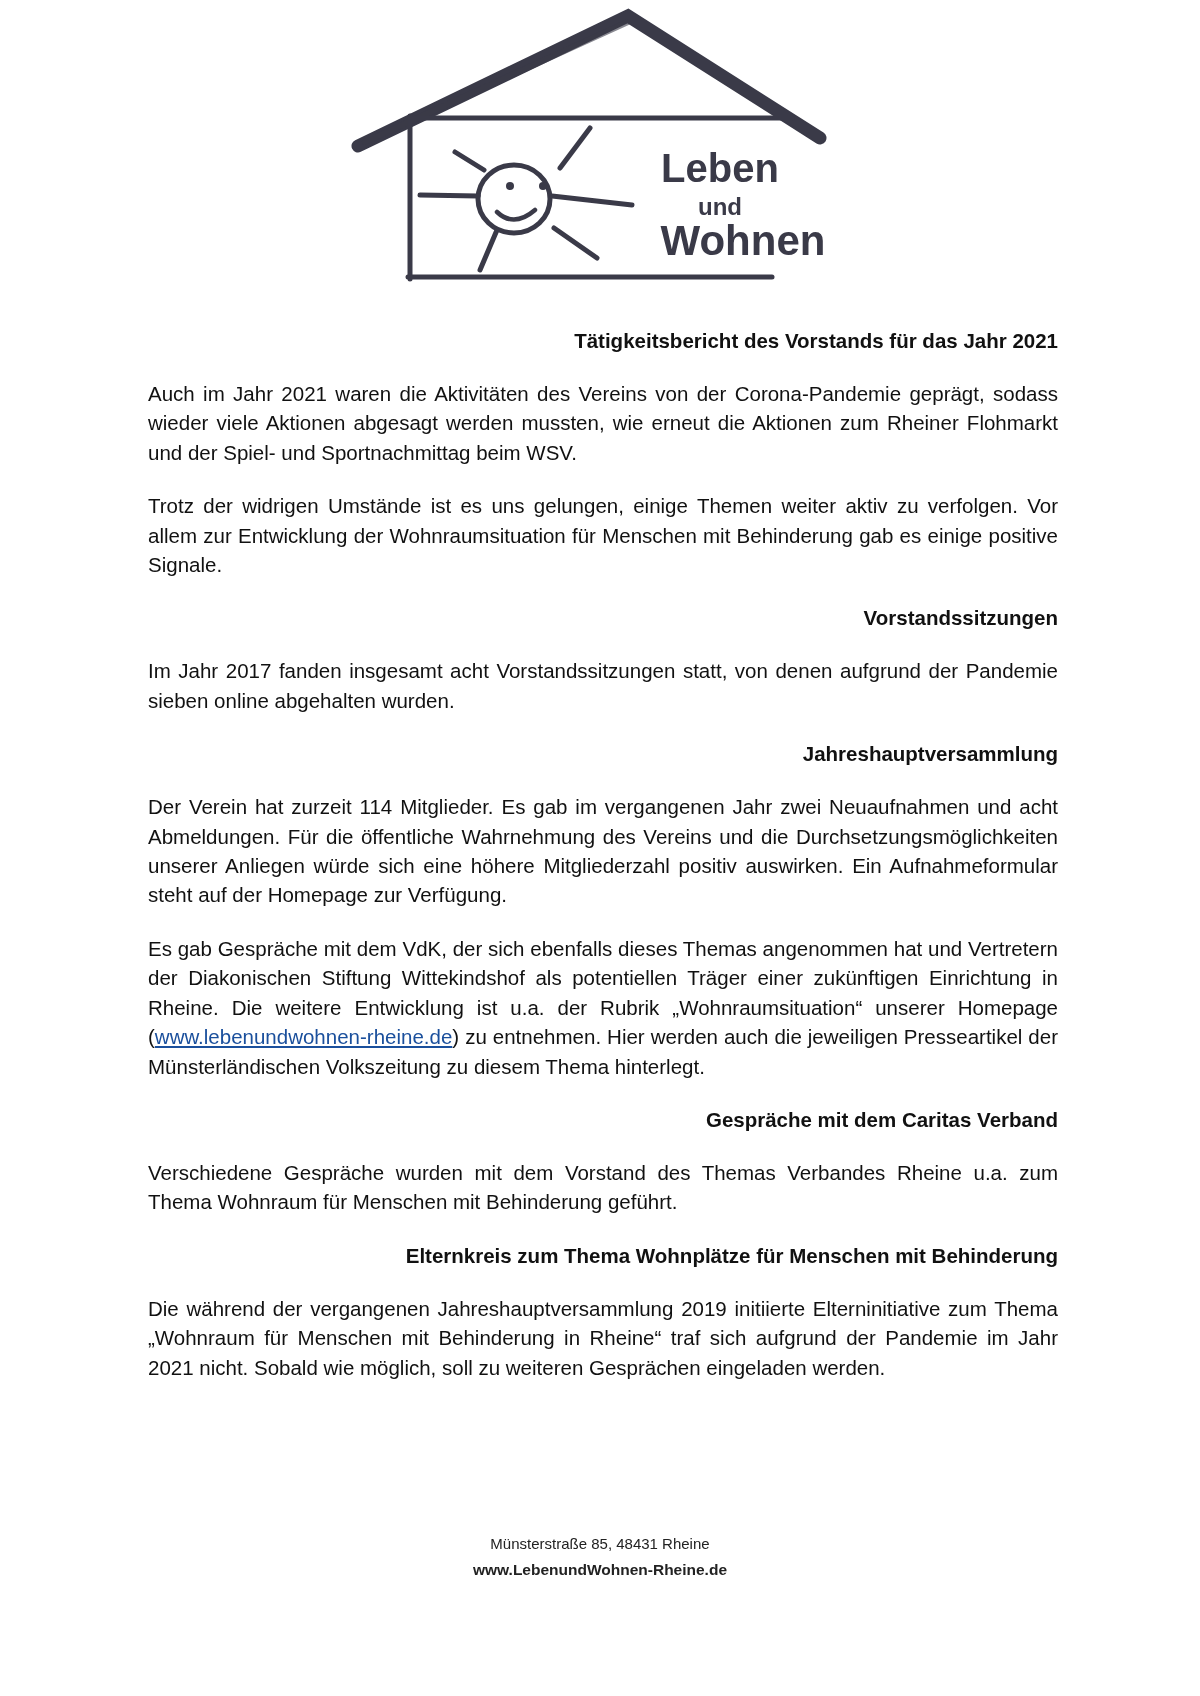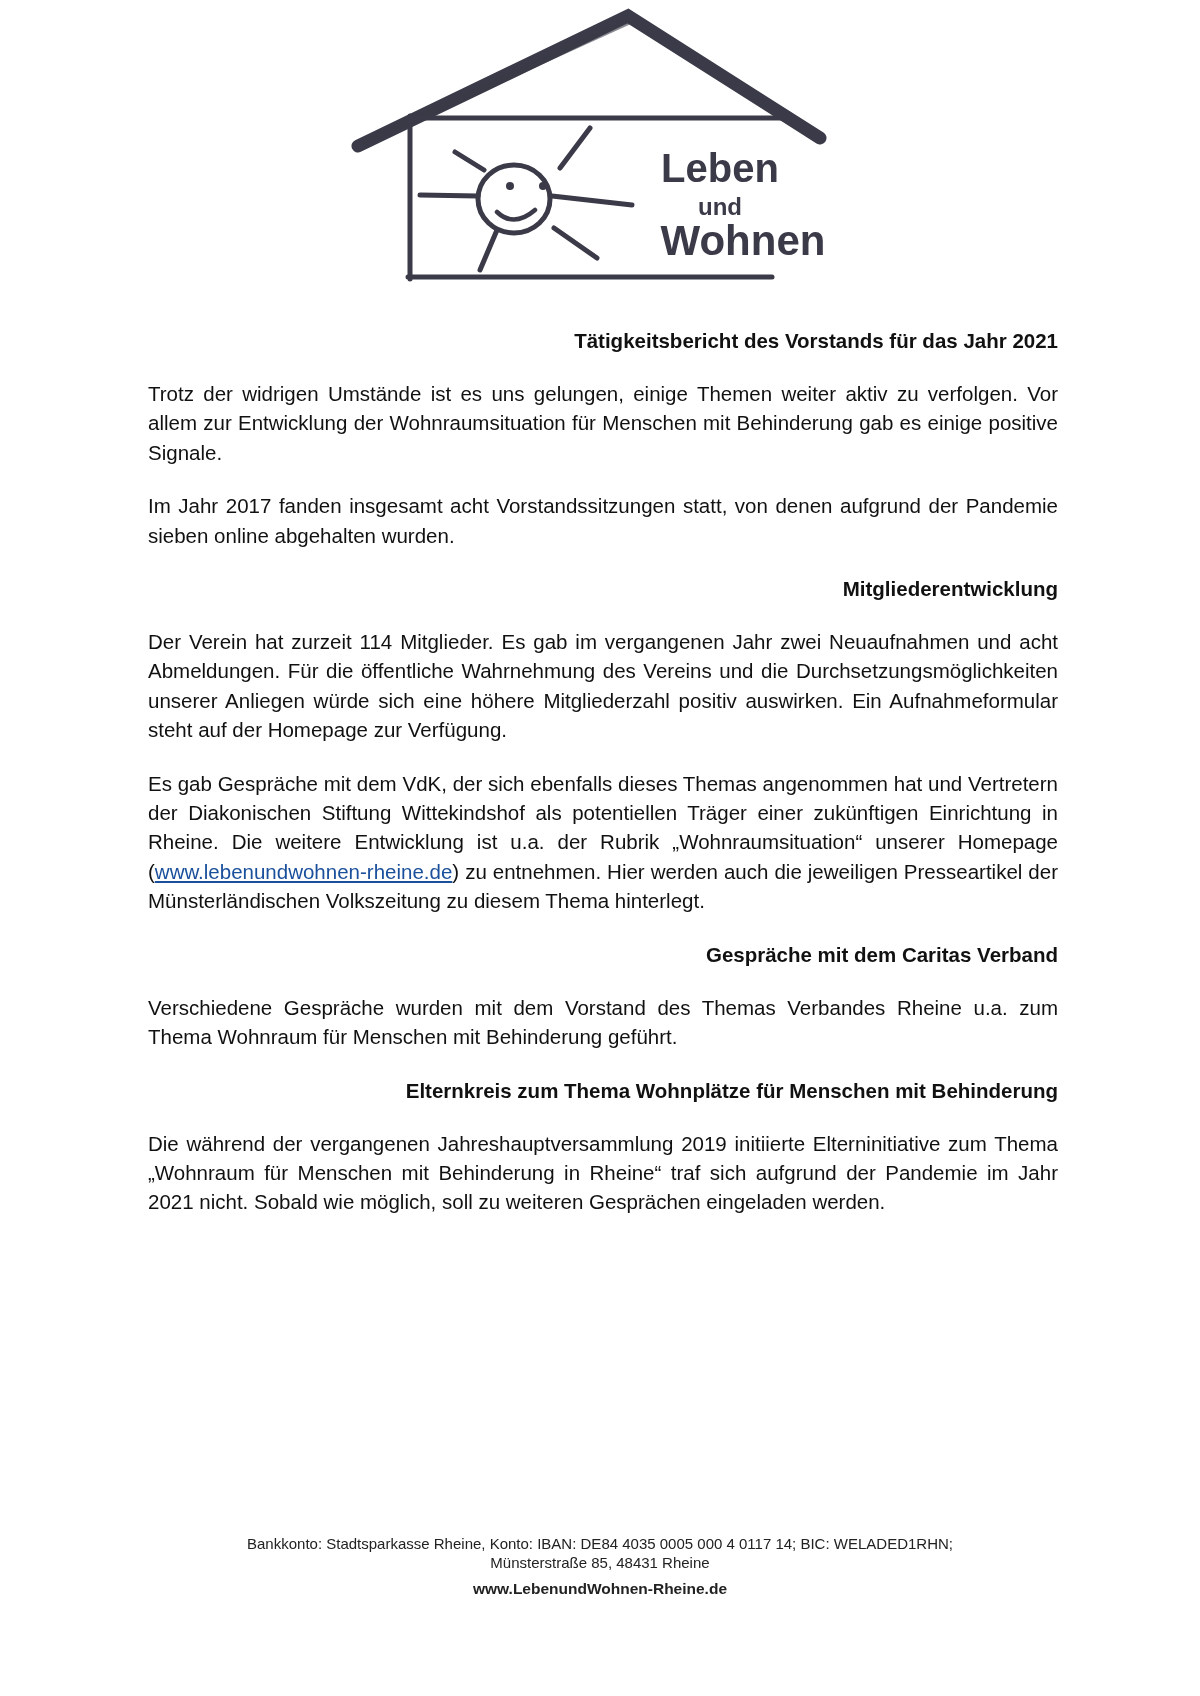--- a/index.html
+++ b/index.html
@@ -46,33 +46,34 @@
     <g fill="#3a3a48" font-family="Liberation Sans, sans-serif" font-weight="bold">
       <text x="720" y="182" font-size="40" text-anchor="middle">Leben</text>
       <text x="720" y="215" font-size="24" text-anchor="middle">und</text>
       <text x="743" y="255" font-size="42" text-anchor="middle">Wohnen</text>
     </g>
   </svg>
 </div>
 
 <div class="content">
   <div class="h">Tätigkeitsbericht des Vorstands für das Jahr 2021</div>
+  <p class="p">Auch im Jahr 2021 waren die Aktivitäten des Vereins von der Corona-Pandemie geprägt, sodass wieder viele Aktionen abgesagt werden mussten, wie erneut die Aktionen zum Rheiner Flohmarkt und der Spiel- und Sportnachmittag beim WSV.</p>
   <p class="p">Trotz der widrigen Umstände ist es uns gelungen, einige Themen weiter aktiv zu verfolgen. Vor allem zur Entwicklung der Wohnraumsituation für Menschen mit Behinderung gab es einige positive Signale.</p>
 
+  <div class="h">Vorstandssitzungen</div>
   <p class="p">Im Jahr 2017 fanden insgesamt acht Vorstandssitzungen statt, von denen aufgrund der Pandemie sieben online abgehalten wurden.</p>
 
-  <div class="h">Mitgliederentwicklung</div>
+  <div class="h">Jahreshauptversammlung</div>
   <p class="p">Der Verein hat zurzeit 114 Mitglieder. Es gab im vergangenen Jahr zwei Neuaufnahmen und acht Abmeldungen. Für die öffentliche Wahrnehmung des Vereins und die Durchsetzungsmöglichkeiten unserer Anliegen würde sich eine höhere Mitgliederzahl positiv auswirken. Ein Aufnahmeformular steht auf der Homepage zur Verfügung.</p>
 
   <p class="p"><span>Es gab Gespräche mit dem VdK, der sich ebenfalls dieses Themas angenommen hat und Vertretern der Diakonischen Stiftung Wittekindshof als potentiellen Träger einer zukünftigen Einrichtung in Rheine. Die weitere Entwicklung ist u.a. der Rubrik „Wohnraumsituation“ unserer Homepage (</span><a>www.lebenundwohnen-rheine.de</a><span>) zu entnehmen. Hier werden auch die jeweiligen Presseartikel der Münsterländischen Volkszeitung zu diesem Thema hinterlegt.</span></p>
 
   <div class="h">Gespräche mit dem Caritas Verband</div>
   <p class="p">Verschiedene Gespräche wurden mit dem Vorstand des Themas Verbandes Rheine u.a. zum Thema Wohnraum für Menschen mit Behinderung geführt.</p>
 
   <div class="h">Elternkreis zum Thema Wohnplätze für Menschen mit Behinderung</div>
   <p class="p">Die während der vergangenen Jahreshauptversammlung 2019 initiierte Elterninitiative zum Thema „Wohnraum für Menschen mit Behinderung in Rheine“ traf sich aufgrund der Pandemie im Jahr 2021 nicht. Sobald wie möglich, soll zu weiteren Gesprächen eingeladen werden.</p>
 </div>
 
 <div class="footer">
-  <div>Bankkonto: Stadtsparkasse Rheine, Konto: IBAN: DE84 4035 0005 000 4 0117 14; BIC: WELADED1RHN;</div>
   <div>Münsterstraße 85, 48431 Rheine</div>
   <div class="web">www.LebenundWohnen-Rheine.de</div>
 </div>
 
 </body></html>

